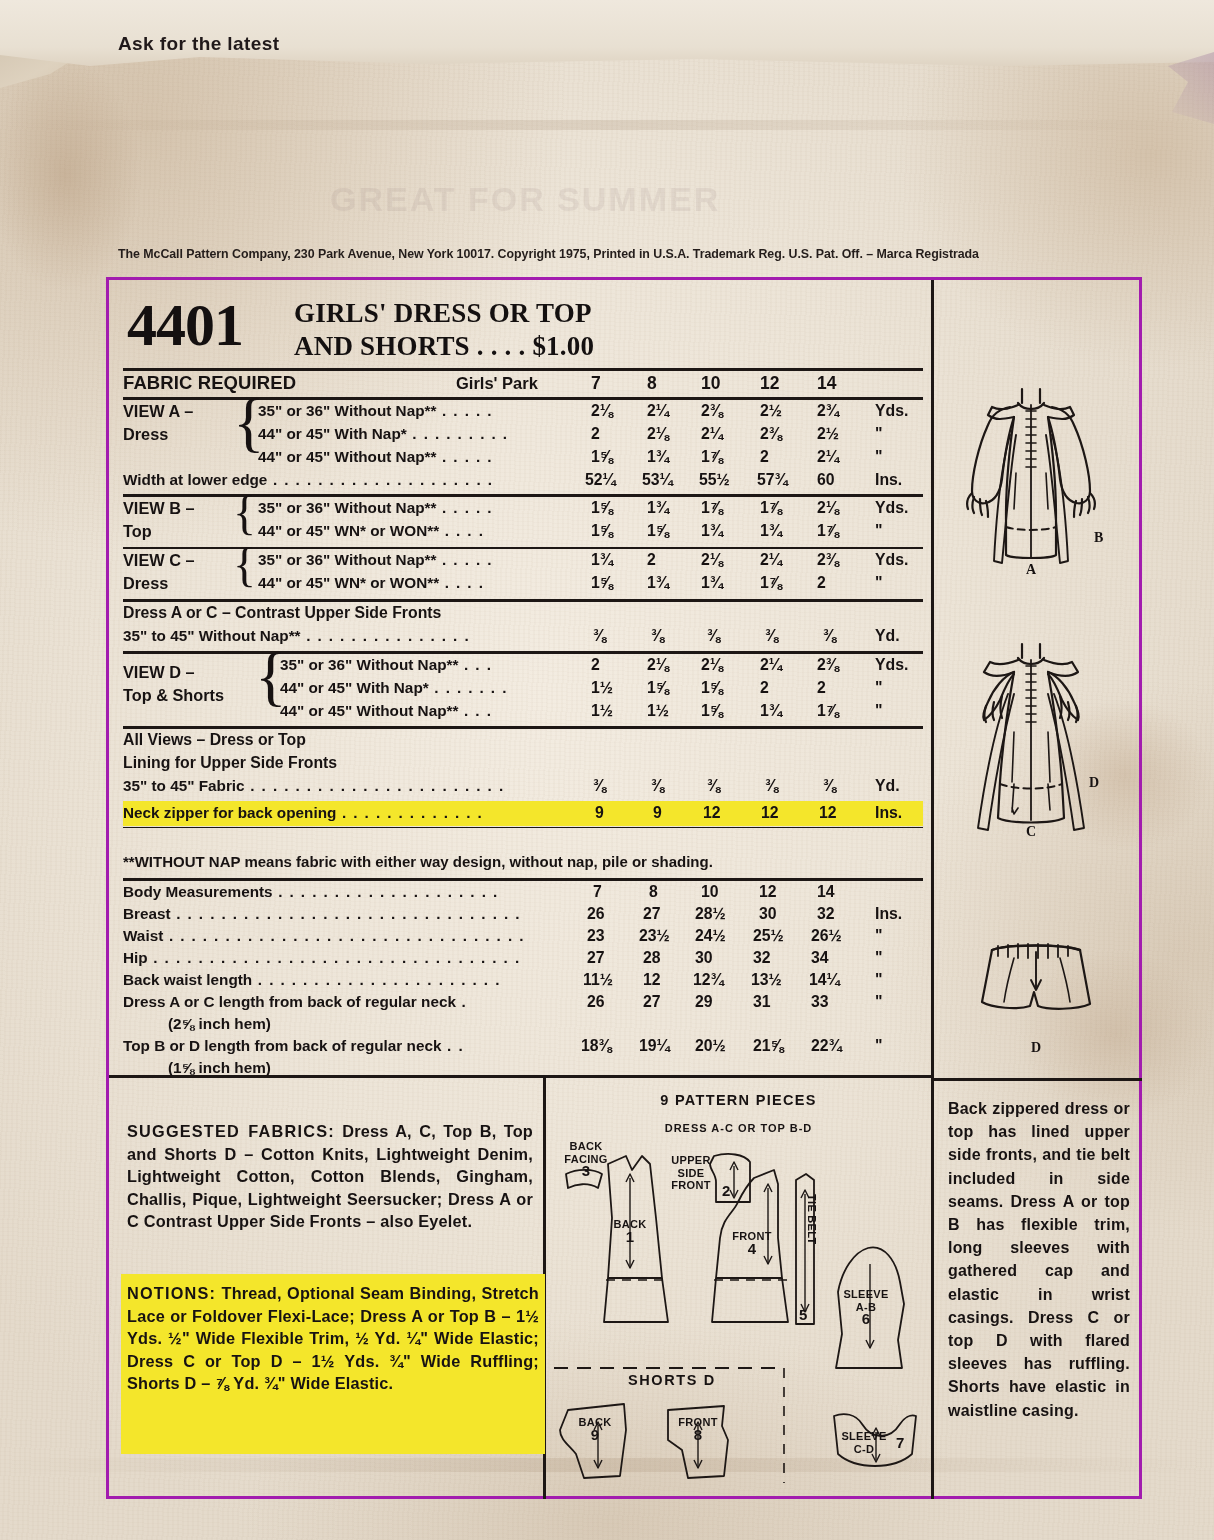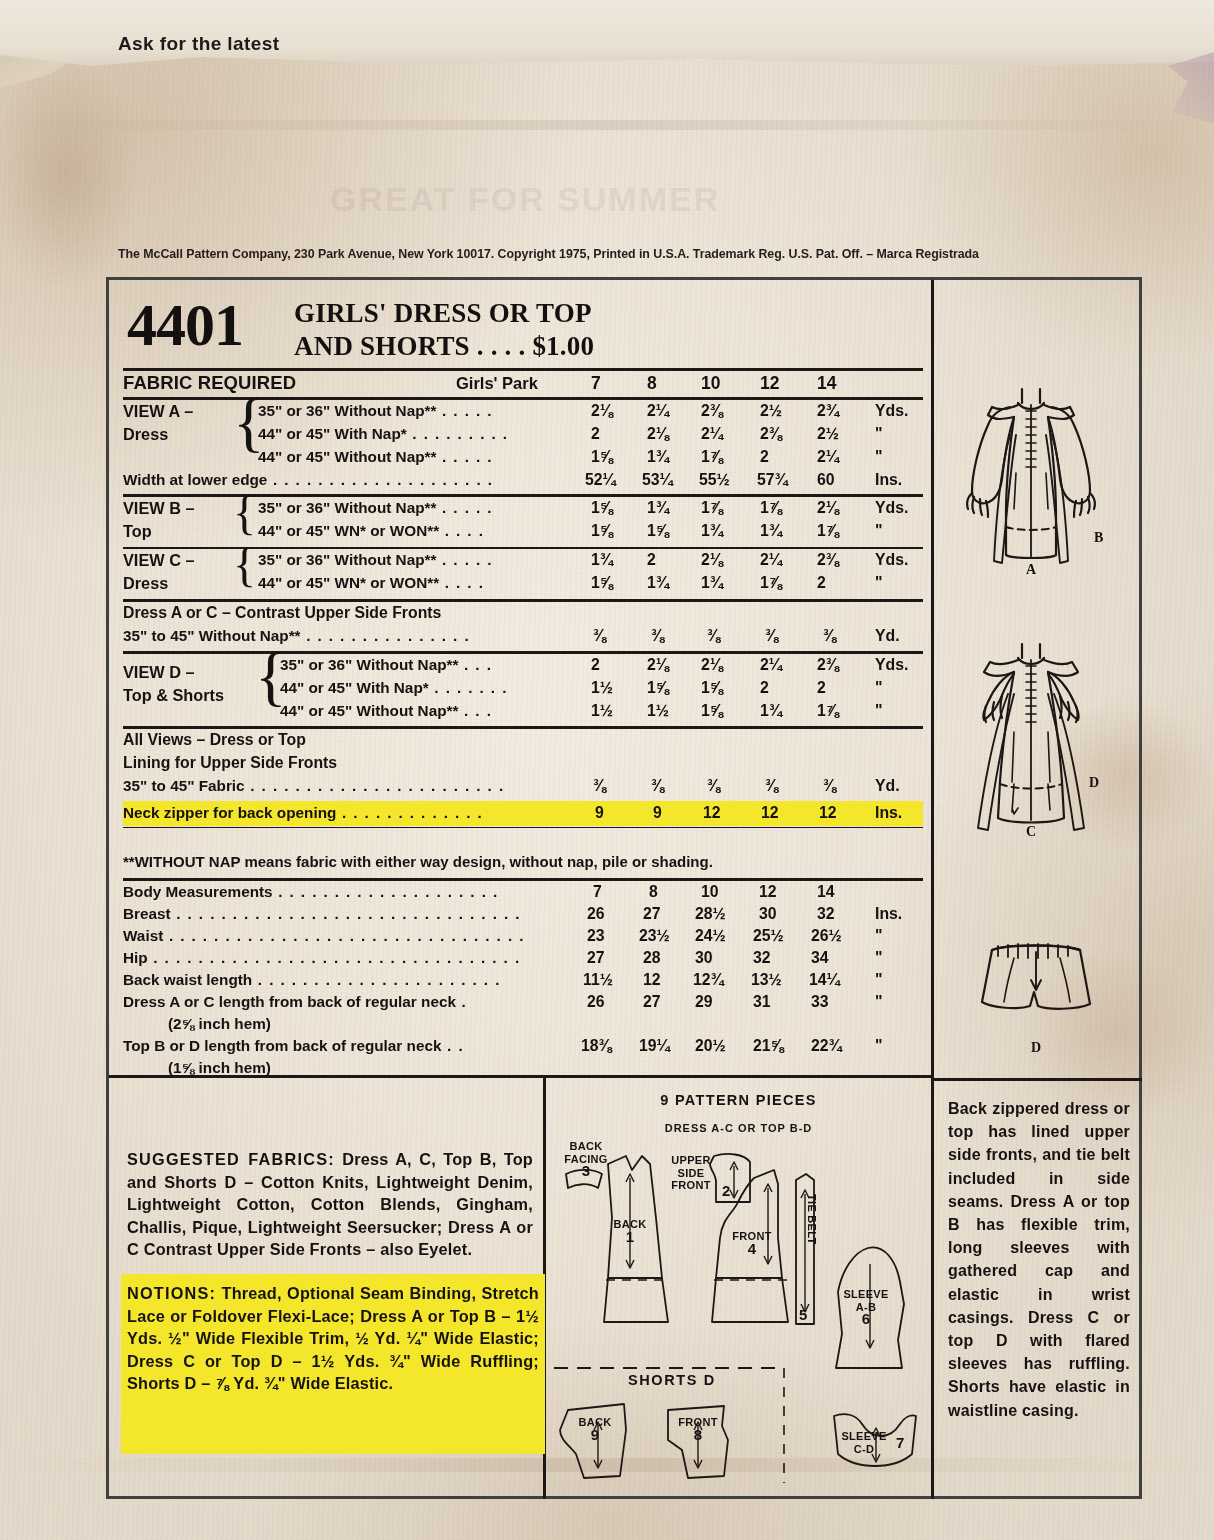--- a/index.html
+++ b/index.html
@@ -73,21 +73,21 @@
   #copyright {
     position:absolute; left:118px; top:247px; width:1020px;
     font-size:12.4px; font-weight:bold; color:#241d1b;
     letter-spacing:-0.05px; white-space:nowrap;
   }
 
   
   #frame {
     position:absolute; left:106px; top:277px;
     width:1036px; height:1222px;
-    border:3px solid #404040;
+    border:3px solid #a21caf;
   }
   #vdiv-top {  
     position:absolute; left:822px; top:0; width:3px; height:798px; background:#1d1715;
   }
   #hdiv-upper { 
     position:absolute; left:0; top:795px; width:825px; height:3px; background:#1d1715;
   }
   #vdiv-bottom-1 { position:absolute; left:434px; top:798px; width:3px; height:421px; background:#1d1715; }
   #vdiv-bottom-2 { position:absolute; left:822px; top:798px; width:3px; height:421px; background:#1d1715; }
   #hdiv-illus { position:absolute; left:822px; top:798px; width:211px; height:3px; background:#1d1715; }
@@ -163,21 +163,21 @@
     position:absolute; left:-6px; top:-8px; width:424px; height:180px;
     background:#f4e62b;
   }
 
   .note {
     position:absolute; left:8px;
     font-size:15px; font-weight:bold; color:#171212; white-space:nowrap;
   }
 
   
-  #fabrics-panel { position:absolute; left:18px; top:840px; width:406px;margin-top:28px; }
+  #fabrics-panel { position:absolute; left:18px; top:840px; width:406px; }
   #fabrics-text {
     font-size:16.3px; font-weight:bold; color:#171212;
     line-height:22.6px; text-align:justify; letter-spacing:.2px;
   }
   #fabrics-text b { font-weight:bold; letter-spacing:1.2px; }
   #notions-panel { position:absolute; left:18px; top:1002px; width:412px; }
   #notions-text {
     position:relative; z-index:2;
     font-size:16.3px; font-weight:bold; color:#171212;
     line-height:22.6px; text-align:justify; letter-spacing:.2px;

